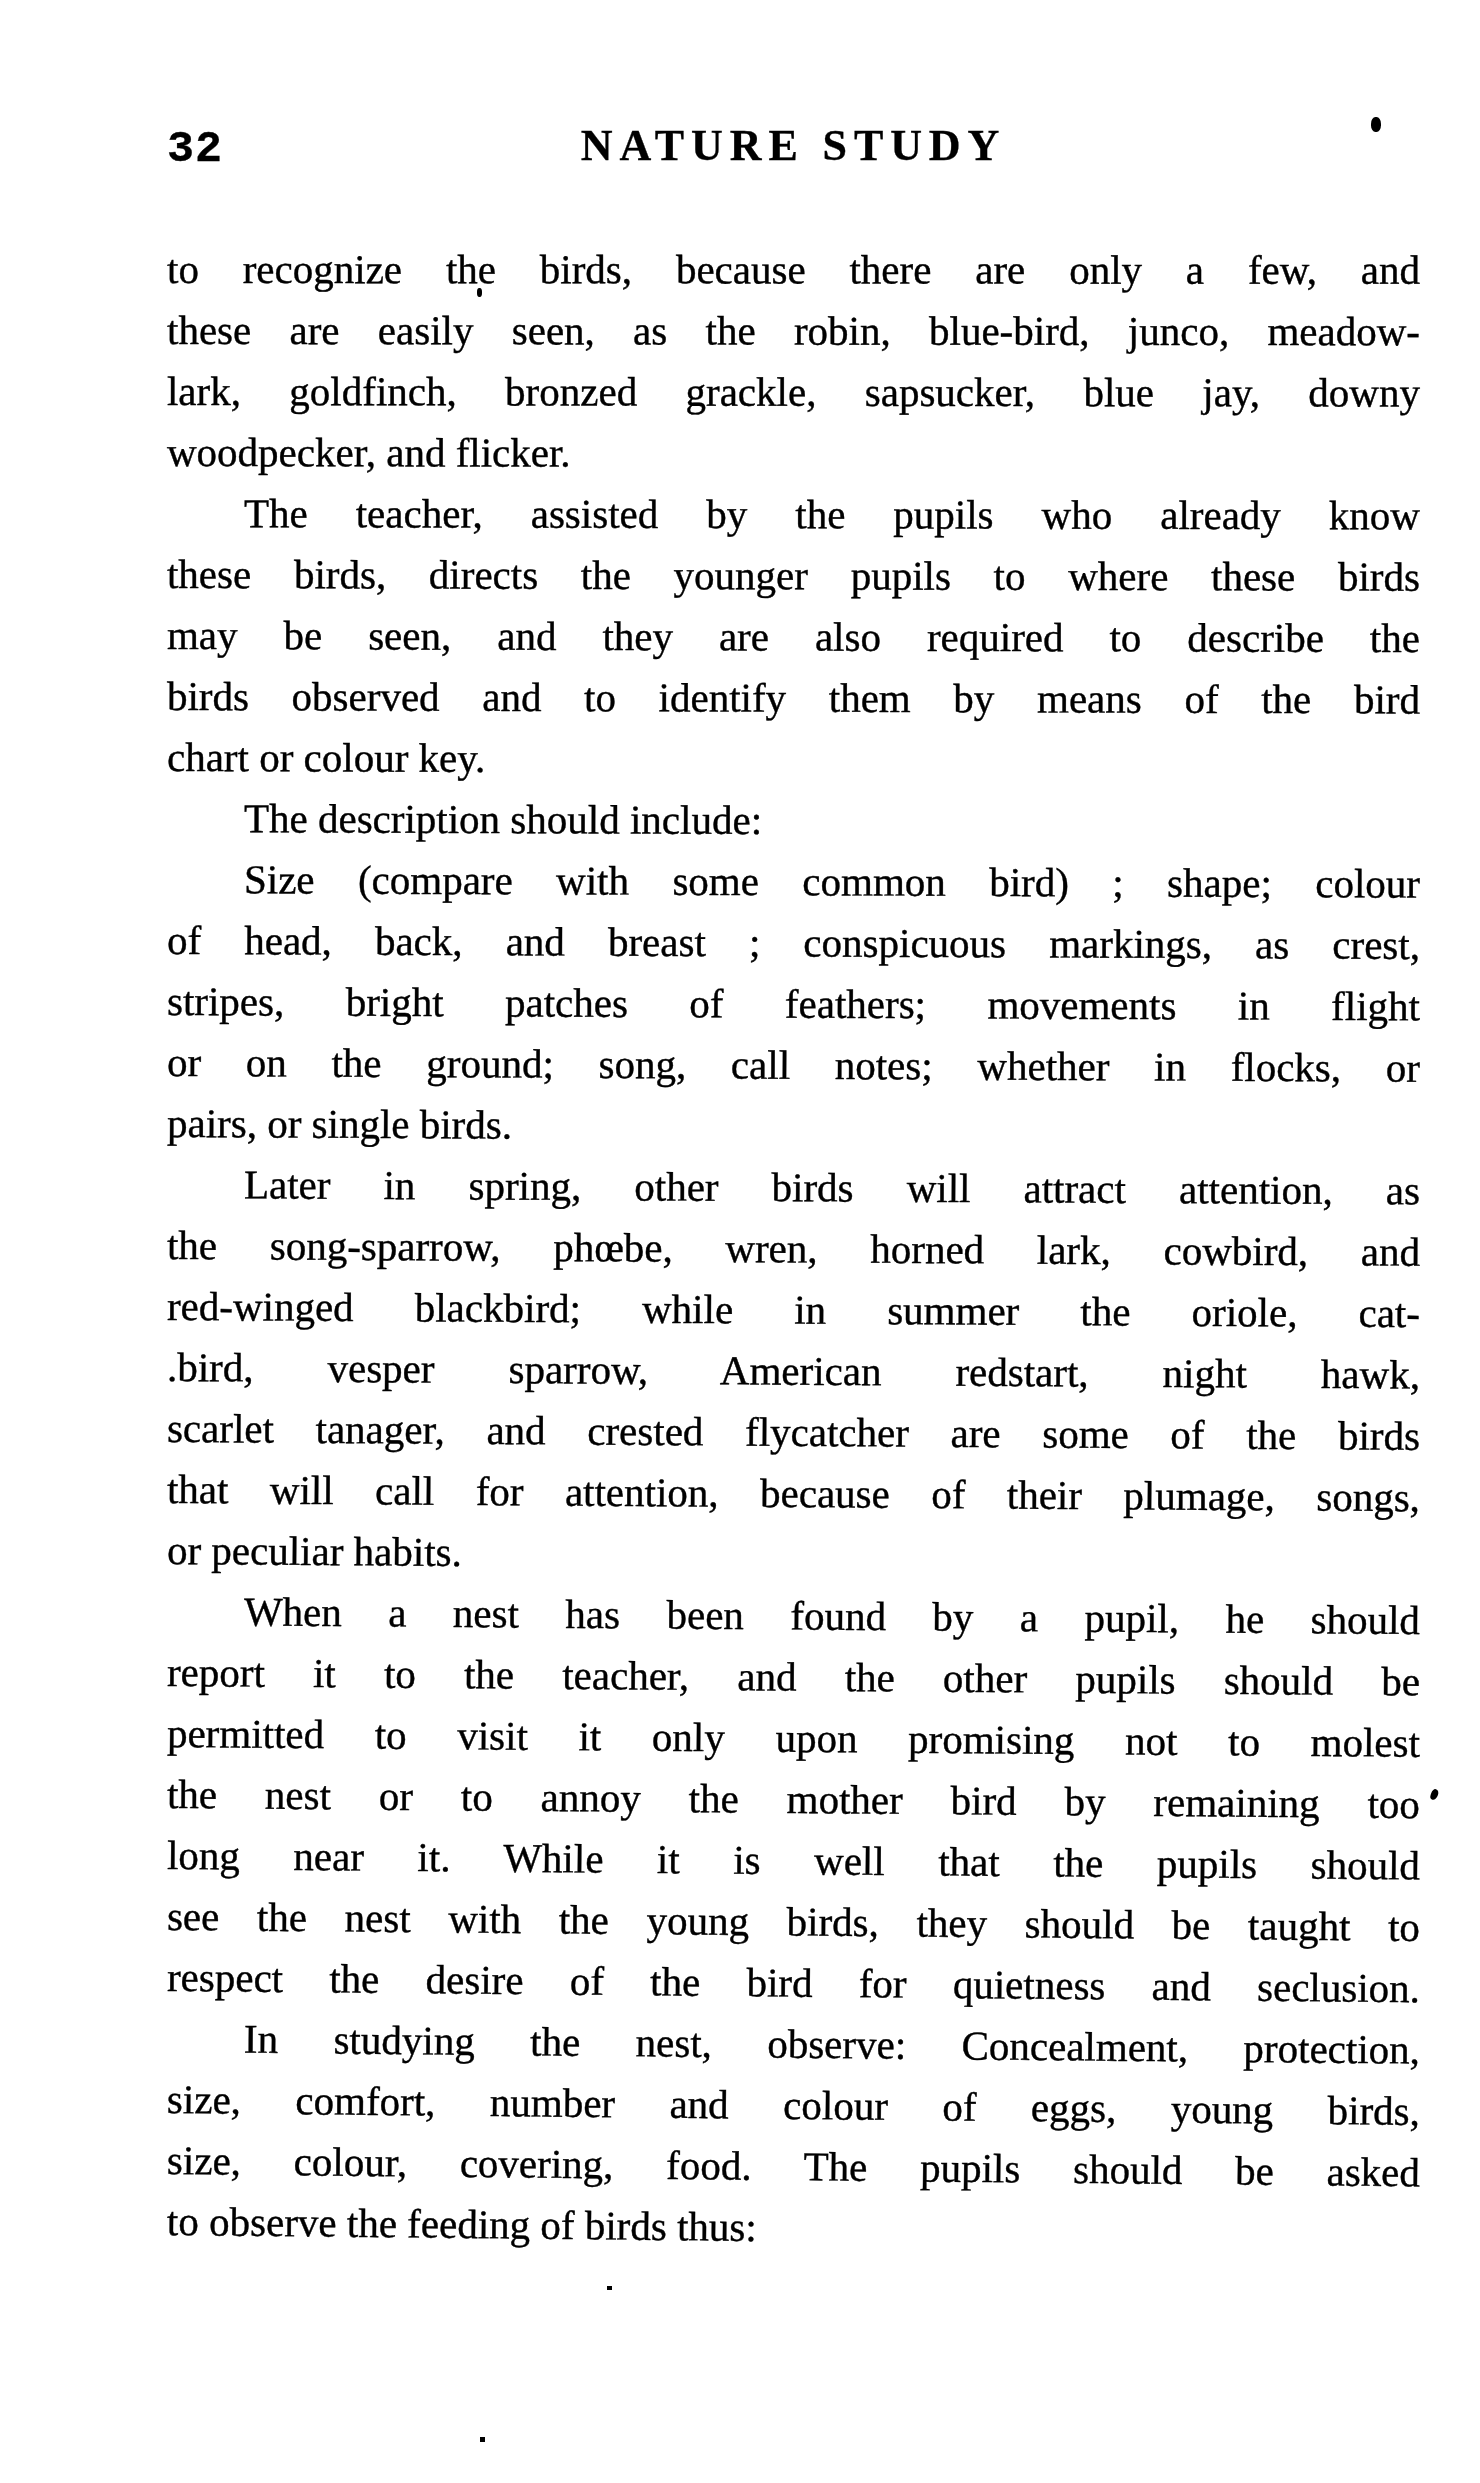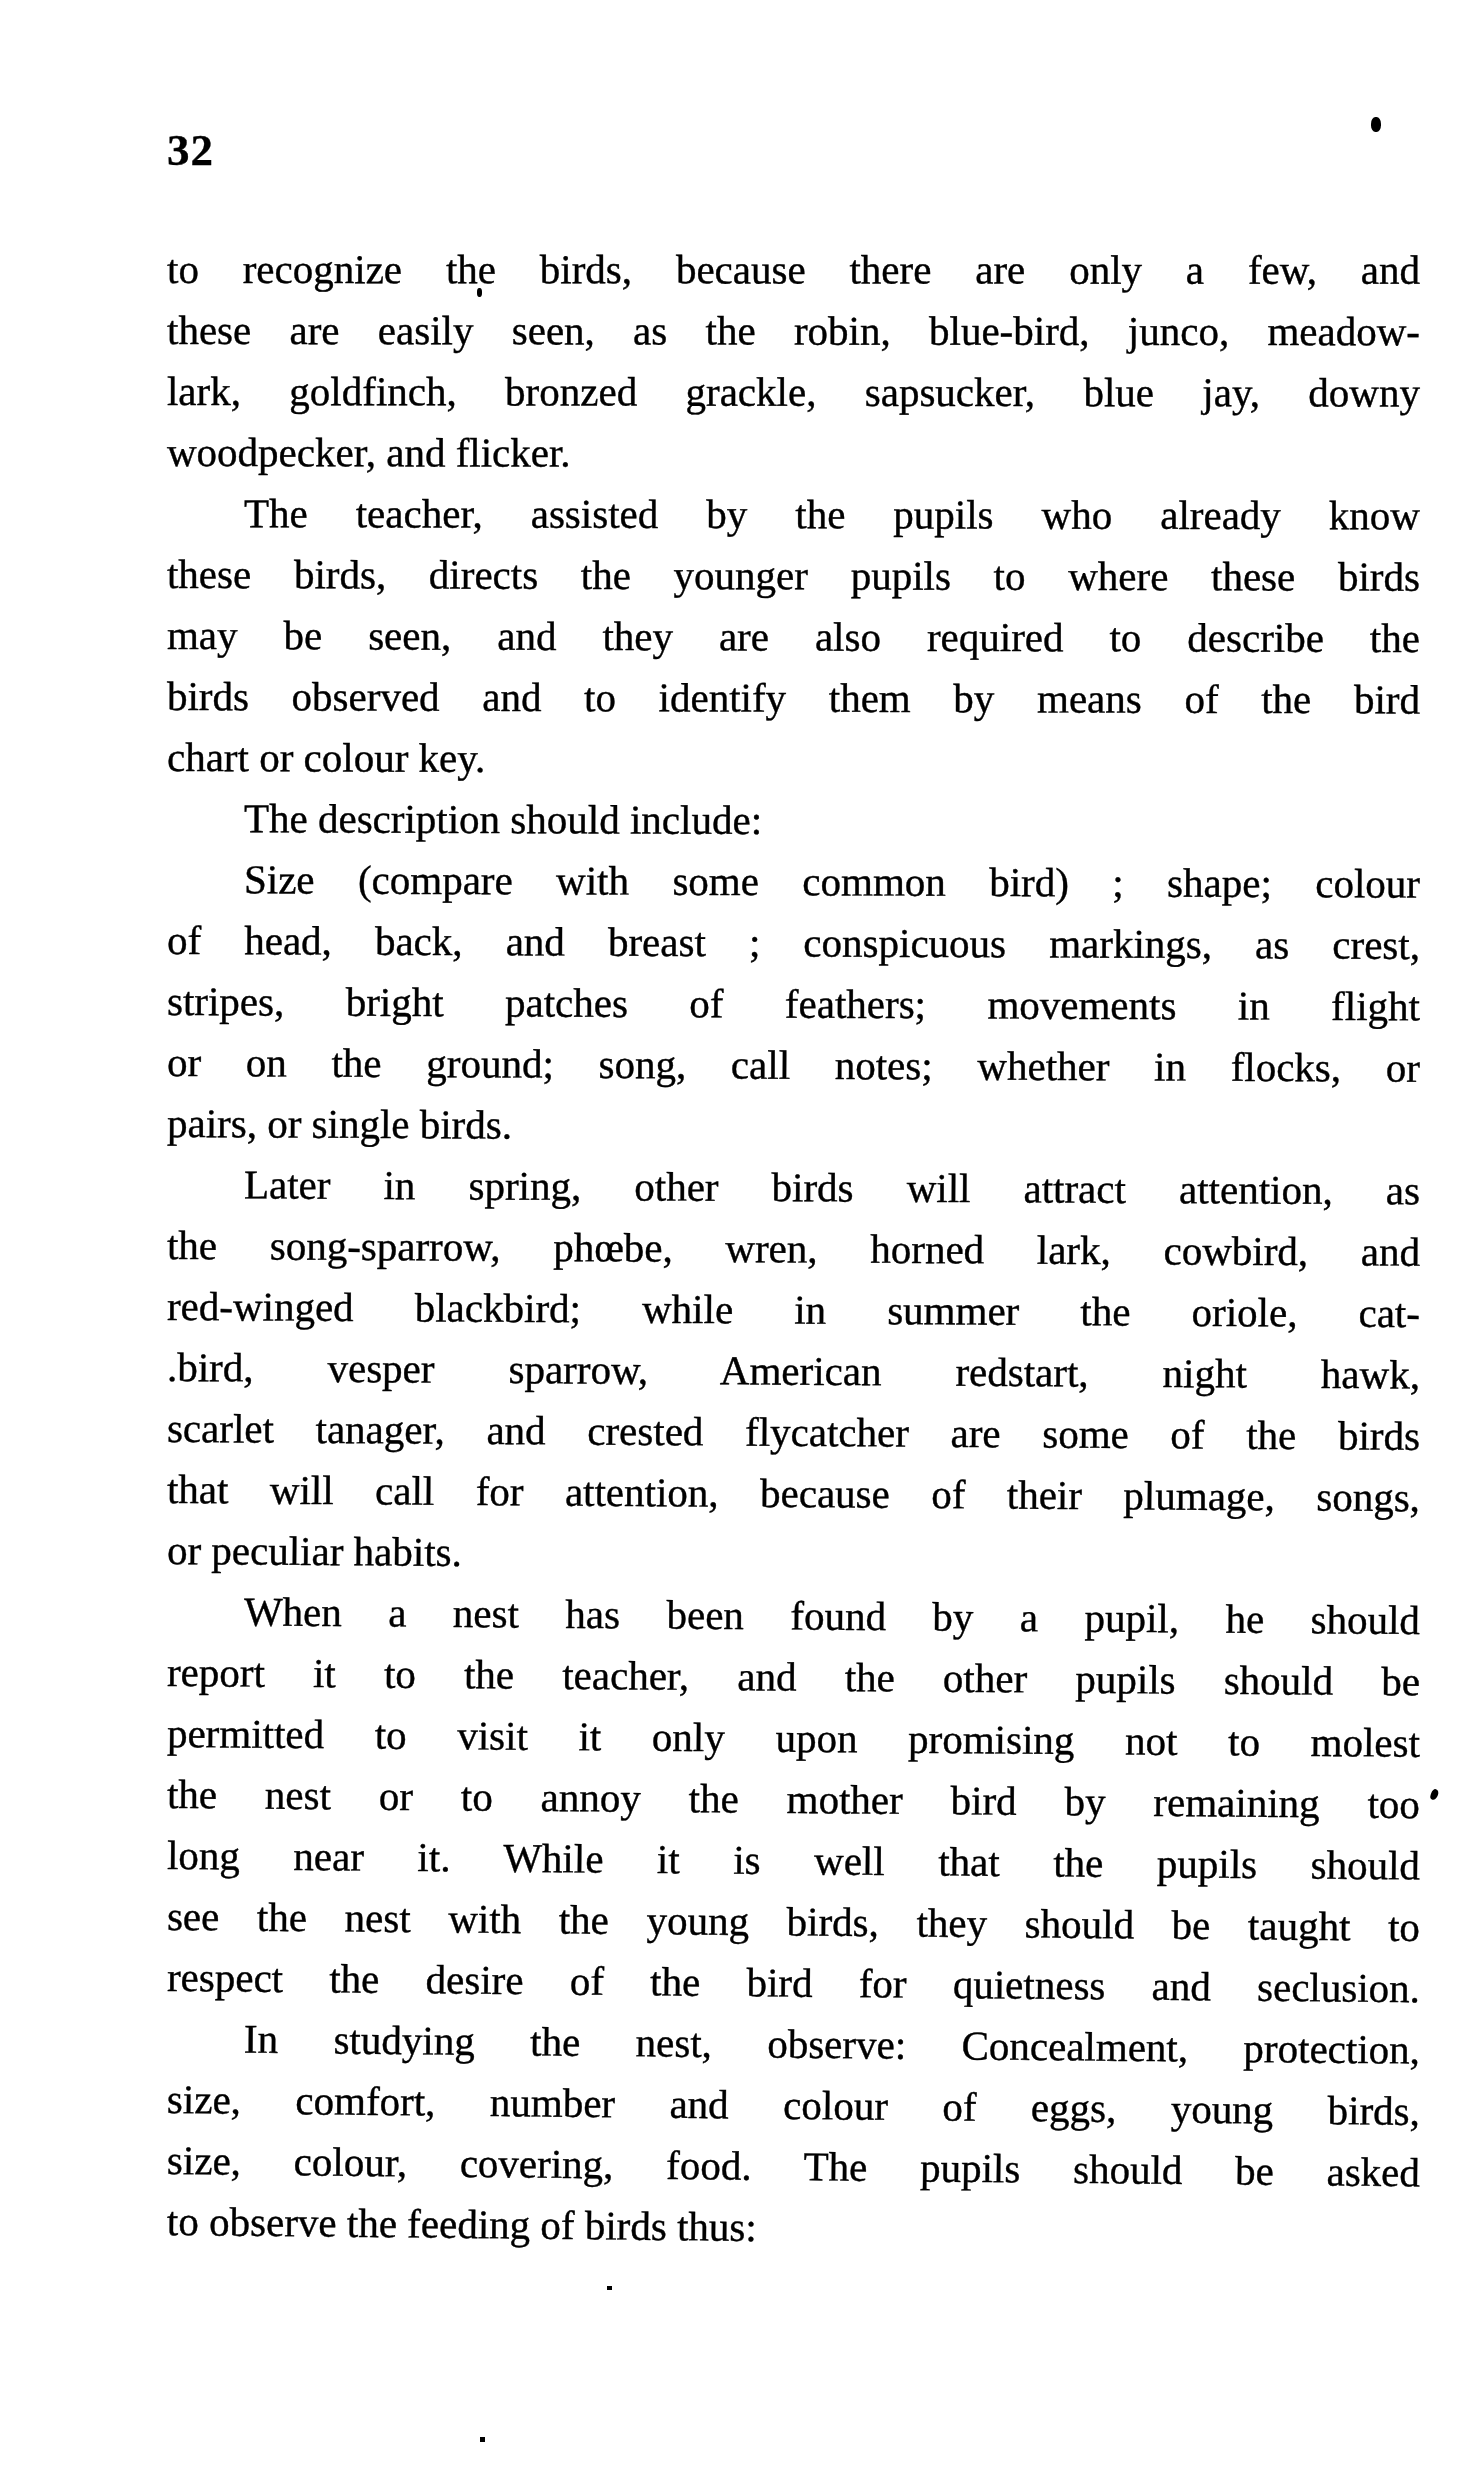--- a/index.html
+++ b/index.html
@@ -24,20 +24,21 @@
     width: 1253px;
     height: 59px;
   }
   .pageno {
     position: absolute;
     left: 0;
     top: 3.9px;
     font-size: 45px;
     font-weight: 700;
     letter-spacing: 1px;
+    font-family: Liberation Mono, monospace;
     -webkit-text-stroke: 0.3px #000;
   }
   .head-title {
     display: block;
     text-align: center;
     font-size: 44px;
     font-weight: 700;
     letter-spacing: 6.9px;
     -webkit-text-stroke: 0.3px #000;
   }
@@ -77,20 +78,21 @@
   .speck.s4 { left: 607px;  top: 2286px; width: 4.9px; height: 3.9px; }
   .speck.s5 { left: 480px;  top: 2437px; width: 4.9px; height: 4.9px; }
 </style>
 </head>
 <body>
 
 <div class="page">
 
   <div class="running-head">
     <span class="pageno">32</span>
+    <span class="head-title">NATURE STUDY</span>
   </div>
 
   <div class="body-text">
       <div class="line just" style="transform: rotate(0.04deg);">to recognize the birds, because there are only a few, and</div>
       <div class="line just" style="transform: rotate(0.057deg);">these are easily seen, as the robin, blue-bird, junco, meadow-</div>
       <div class="line just" style="transform: rotate(0.074deg);">lark, goldfinch, bronzed grackle, sapsucker, blue jay, downy</div>
       <div class="line" style="transform: rotate(0.091deg);">woodpecker, and flicker.</div>
       <div class="line indent just" style="transform: rotate(0.108deg);">The teacher, assisted by the pupils who already know</div>
       <div class="line just" style="transform: rotate(0.125deg);">these birds, directs the younger pupils to where these birds</div>
       <div class="line just" style="transform: rotate(0.142deg);">may be seen, and they are also required to describe the</div>

